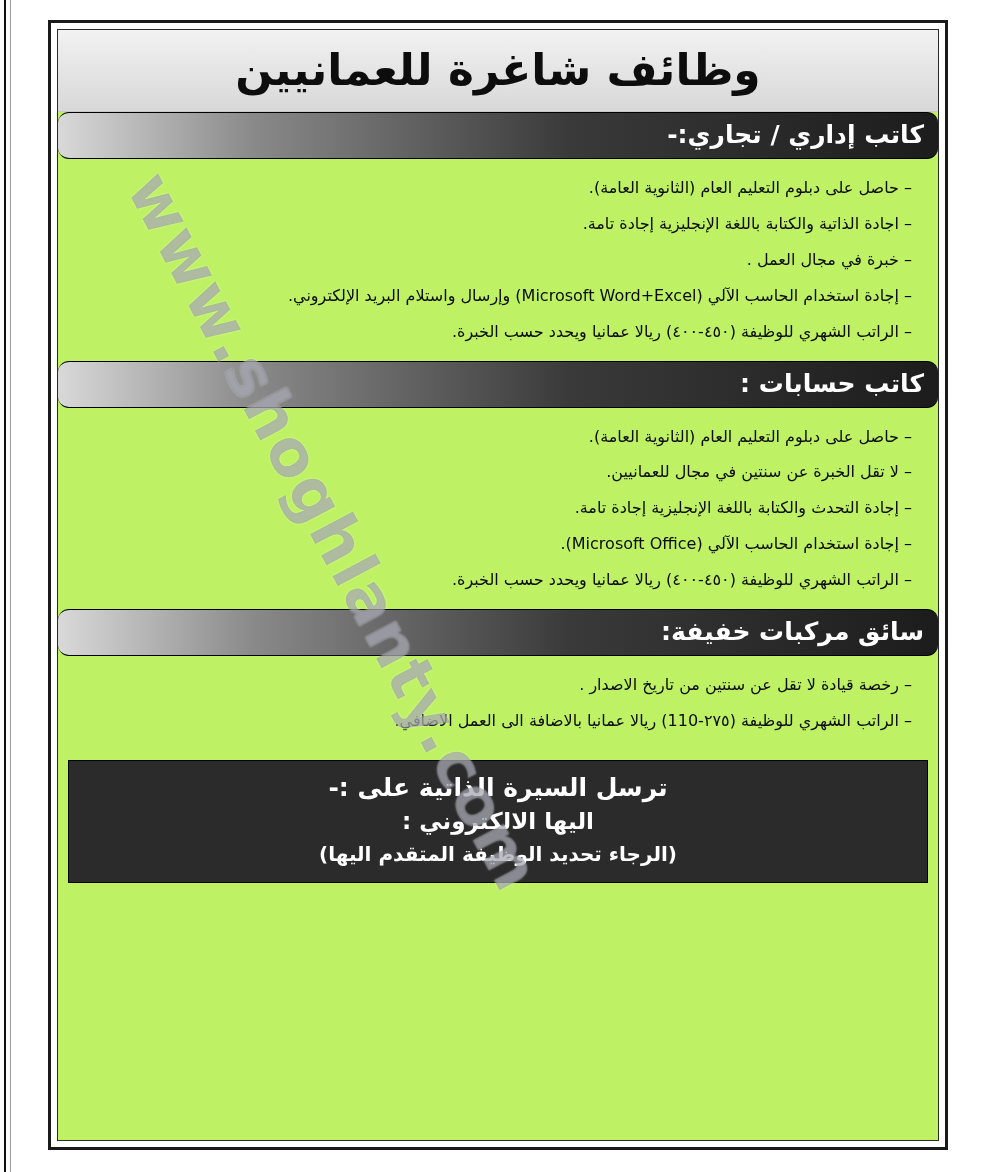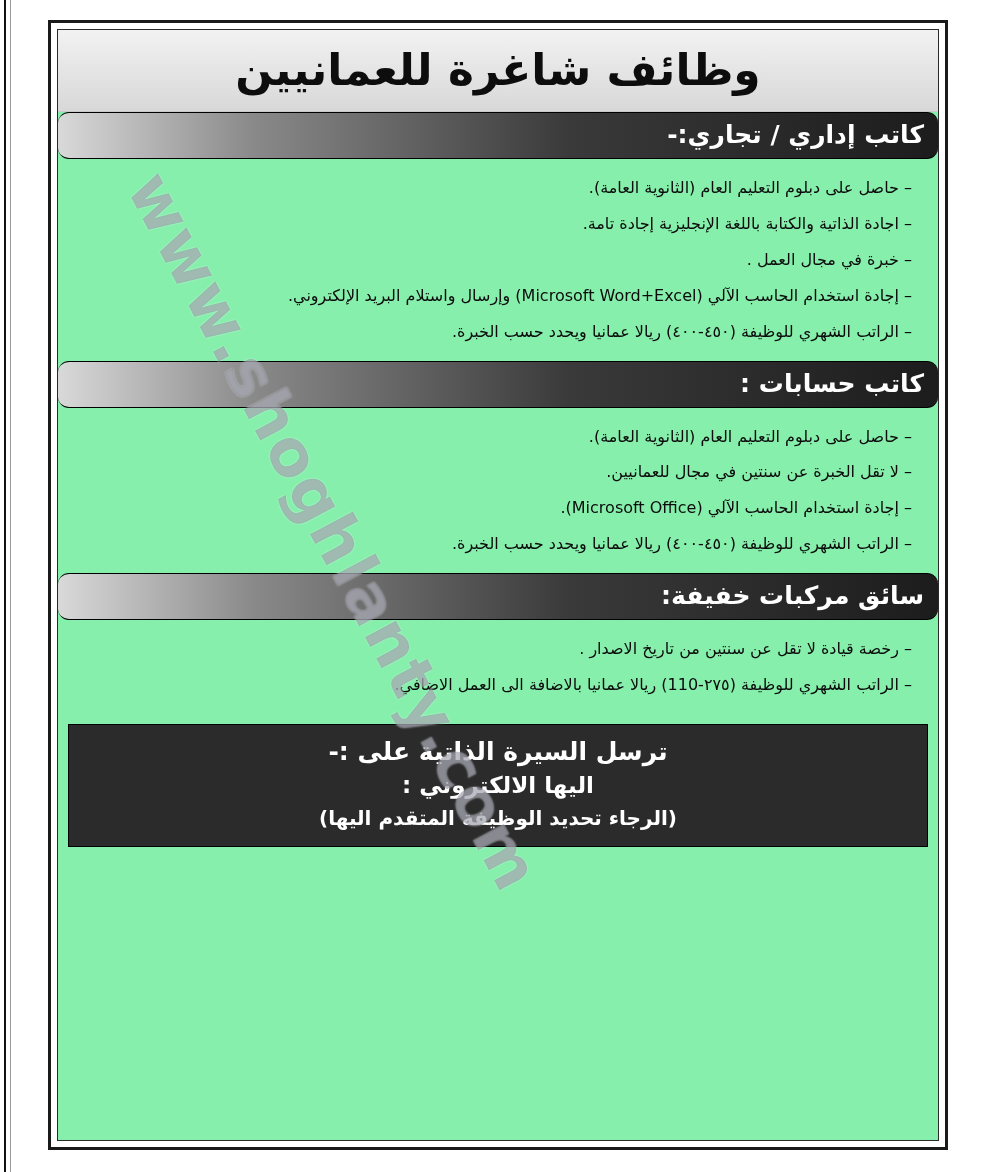--- a/index.html
+++ b/index.html
@@ -48,21 +48,21 @@
     background: #ffffff;
     border: 3px solid #1a1a1a;
     box-sizing: border-box;
     padding: 6px;
   }
   #ad-inner {
     border: 1px solid #2a2a2a;
     width: 100%;
     height: 100%;
     box-sizing: border-box;
-    background: #86efac;
+    background: #bef264;
     position: relative;
     overflow: hidden;
   }
 
   
   .ad-title {
     background: linear-gradient(180deg,#f2f2f2 0%, #e6e6e6 45%, #d8d8d8 100%);
     text-align: center;
     padding: 14px 0 16px 0;
     border-bottom: 1px solid #c9c9c9;
@@ -187,20 +187,21 @@
         <p class="bullet">– اجادة الذاتية والكتابة باللغة الإنجليزية إجادة تامة.</p>
         <p class="bullet">– خبرة في مجال العمل .</p>
         <p class="bullet">– إجادة استخدام الحاسب الآلي (Microsoft Word+Excel) وإرسال واستلام البريد الإلكتروني.</p>
         <p class="bullet">– الراتب الشهري للوظيفة (٤٥٠-٤٠٠) ريالا عمانيا ويحدد حسب الخبرة.</p>
       </div>
 
       <div class="sec-head">كاتب حسابات :</div>
       <div class="sec-body">
         <p class="bullet">– حاصل على دبلوم التعليم العام (الثانوية العامة).</p>
         <p class="bullet">– لا تقل الخبرة عن سنتين في مجال للعمانيين.</p>
+        <p class="bullet">– إجادة التحدث والكتابة باللغة الإنجليزية إجادة تامة.</p>
         <p class="bullet">– إجادة استخدام الحاسب الآلي (Microsoft Office).</p>
         <p class="bullet">– الراتب الشهري للوظيفة (٤٥٠-٤٠٠) ريالا عمانيا ويحدد حسب الخبرة.</p>
       </div>
 
       <div class="sec-head">سائق مركبات خفيفة:</div>
       <div class="sec-body">
         <p class="bullet">– رخصة قيادة لا تقل عن سنتين من تاريخ الاصدار .</p>
         <p class="bullet">– الراتب الشهري للوظيفة (٢٧٥-110) ريالا عمانيا بالاضافة الى العمل الاضافي.</p>
       </div>
 

